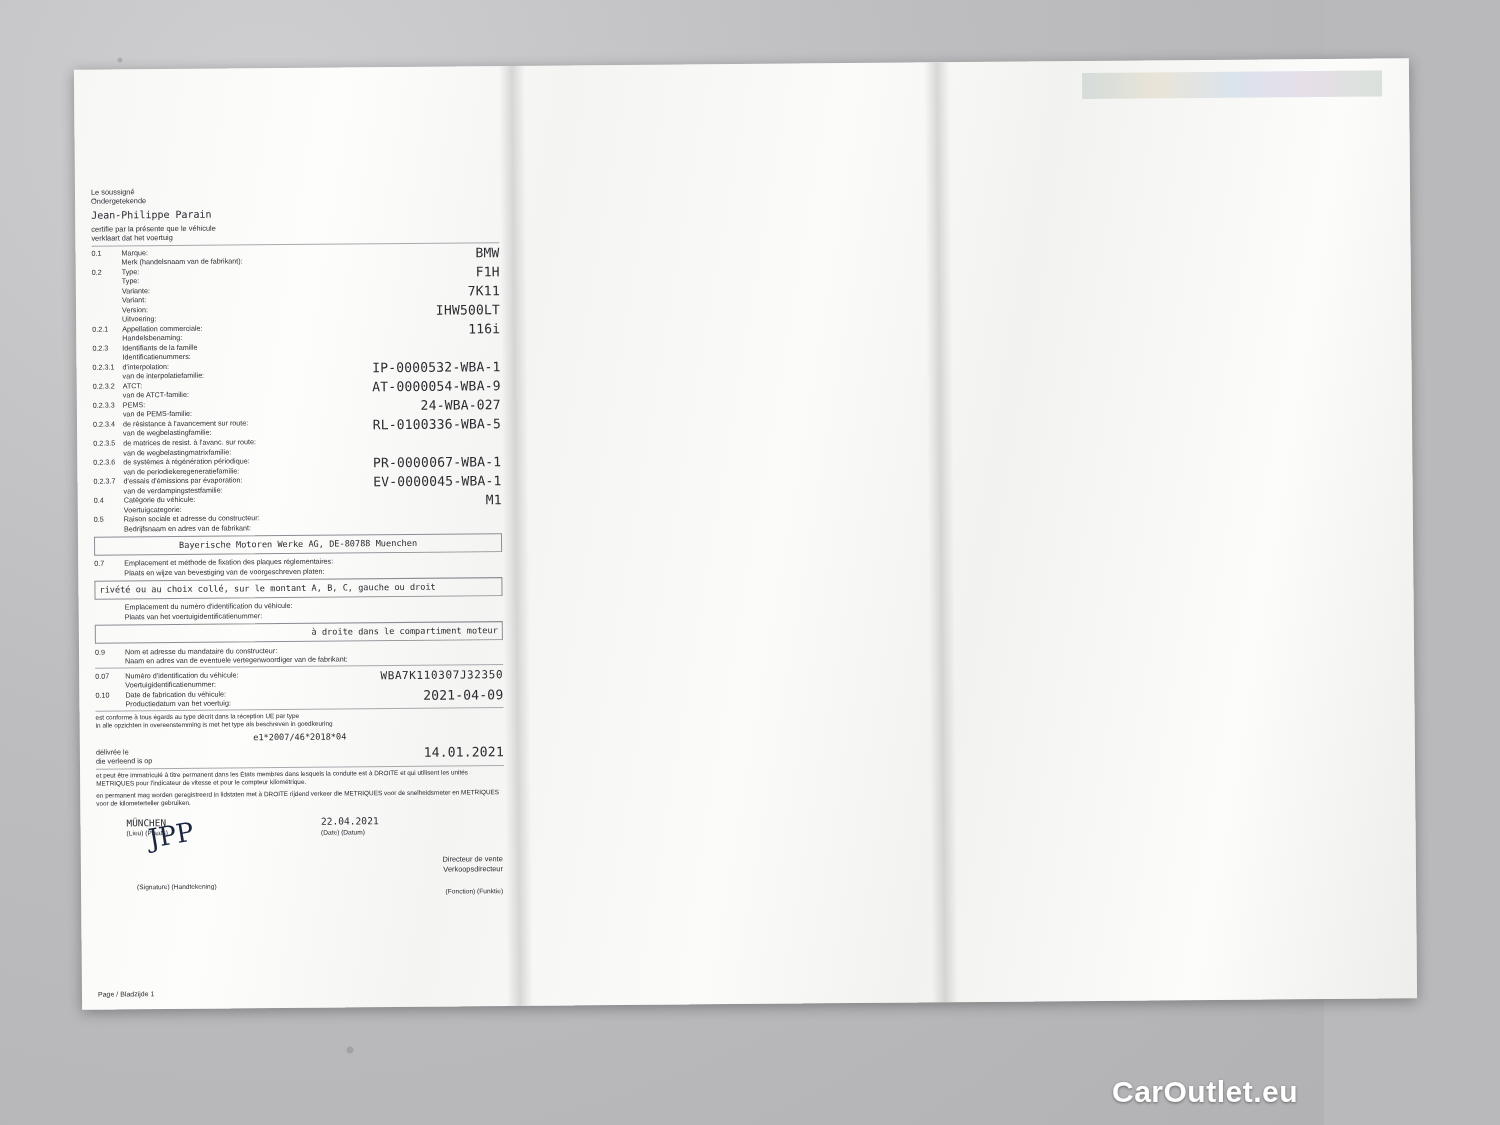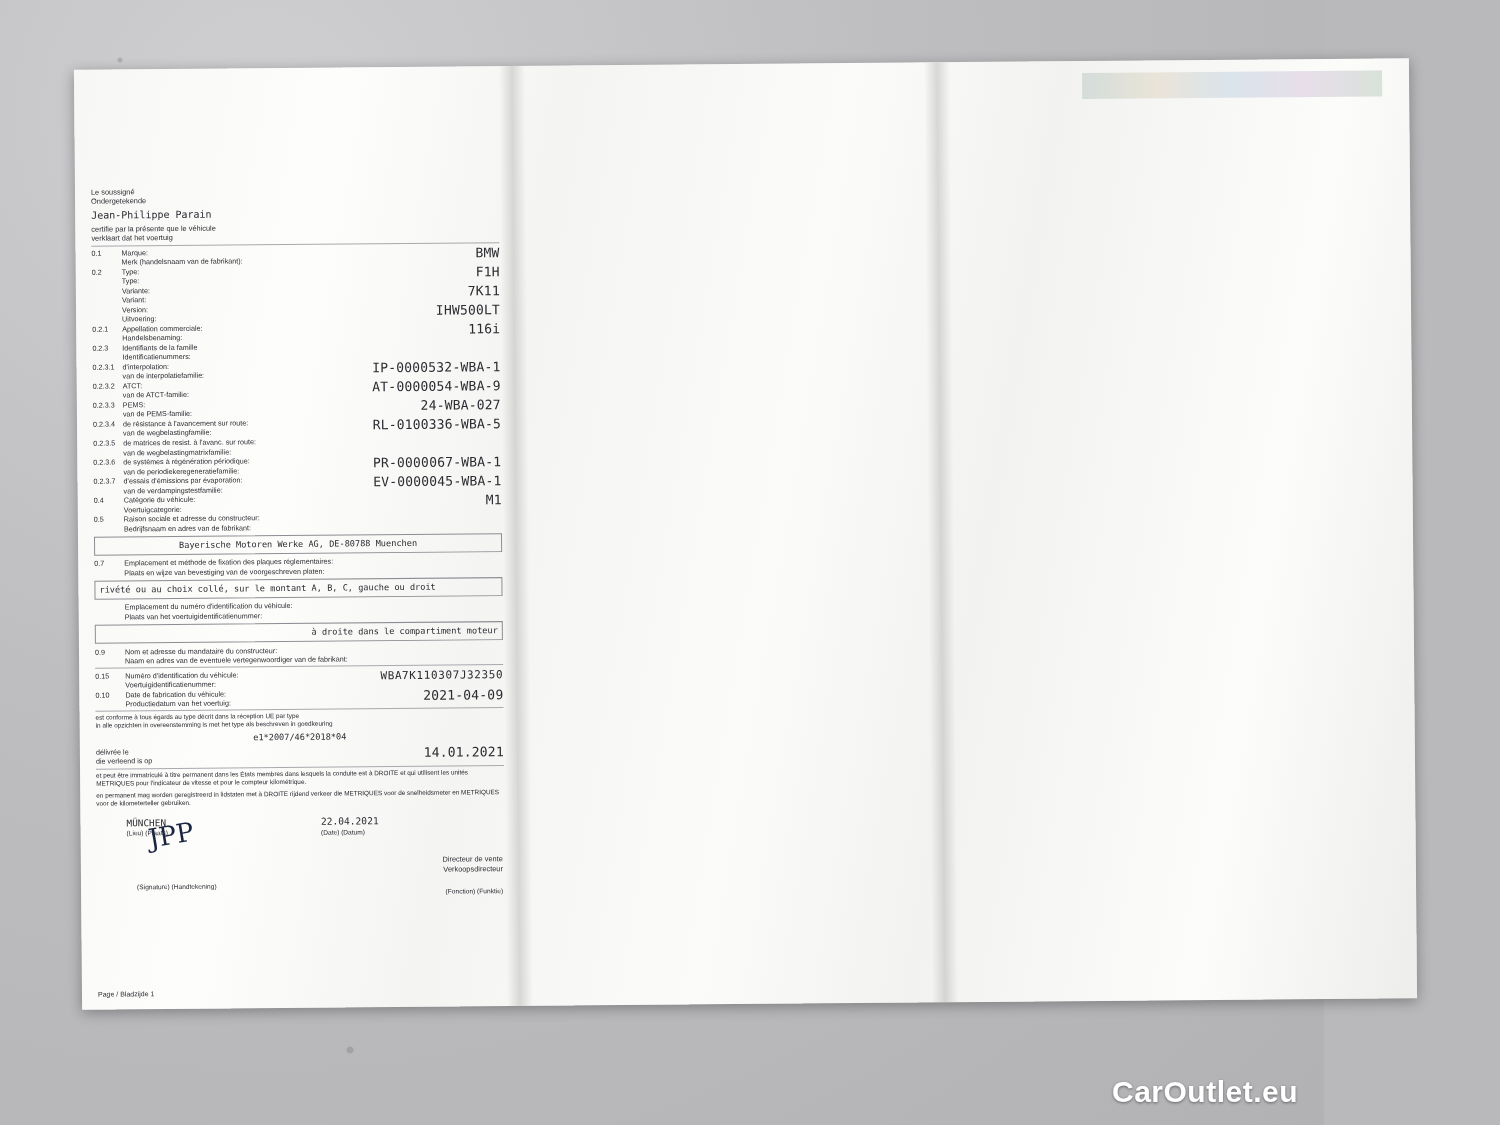--- a/index.html
+++ b/index.html
@@ -232,21 +232,21 @@
         <div class="r">
           <div class="c">0.9</div>
           <div class="lb">
               <span class="nl">Nom et adresse du mandataire du constructeur:</span>
             <span class="nl">Naam en adres van de eventuele vertegenwoordiger van de fabrikant:</span>
             </div>
         </div>
         <div class="hr"></div>
 
         <div class="r">
-          <div class="c">0.15</div>
+          <div class="c">0.07</div>
           <div class="lb">
               <span class="nl">Numéro d'identification du véhicule:</span>
             <span class="nl">Voertuigidentificatienummer:</span>
             </div>
           <div class="vin">WBA7K110307J32350</div>
         </div>
         <div class="r">
           <div class="c">0.10</div>
           <div class="lb">
               <span class="nl">Date de fabrication du véhicule:</span>

